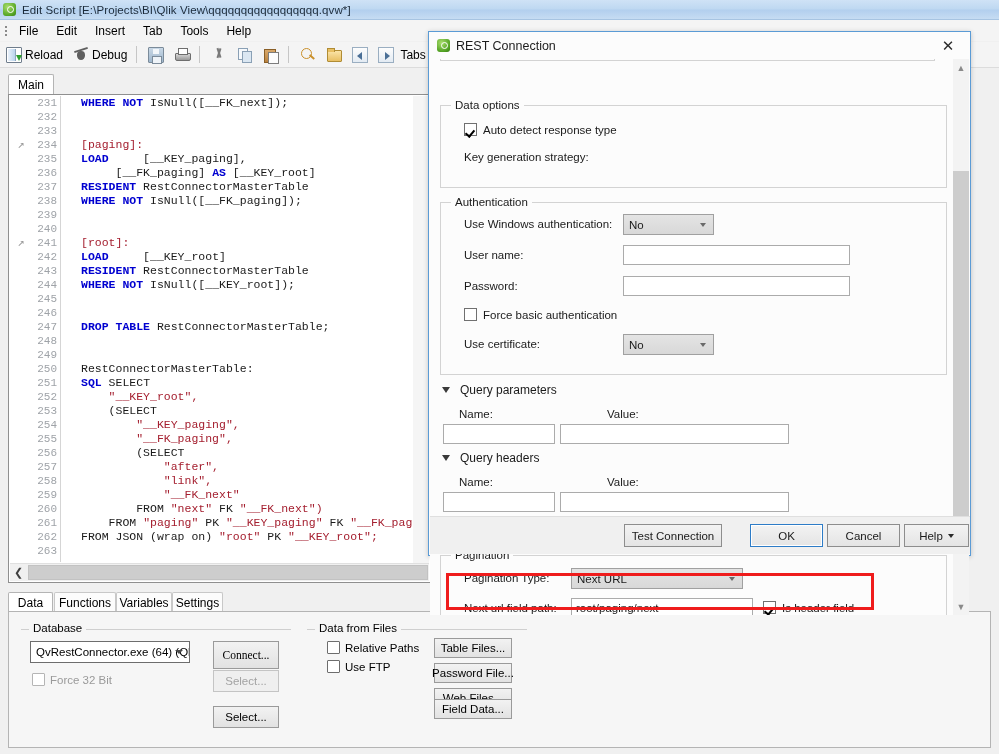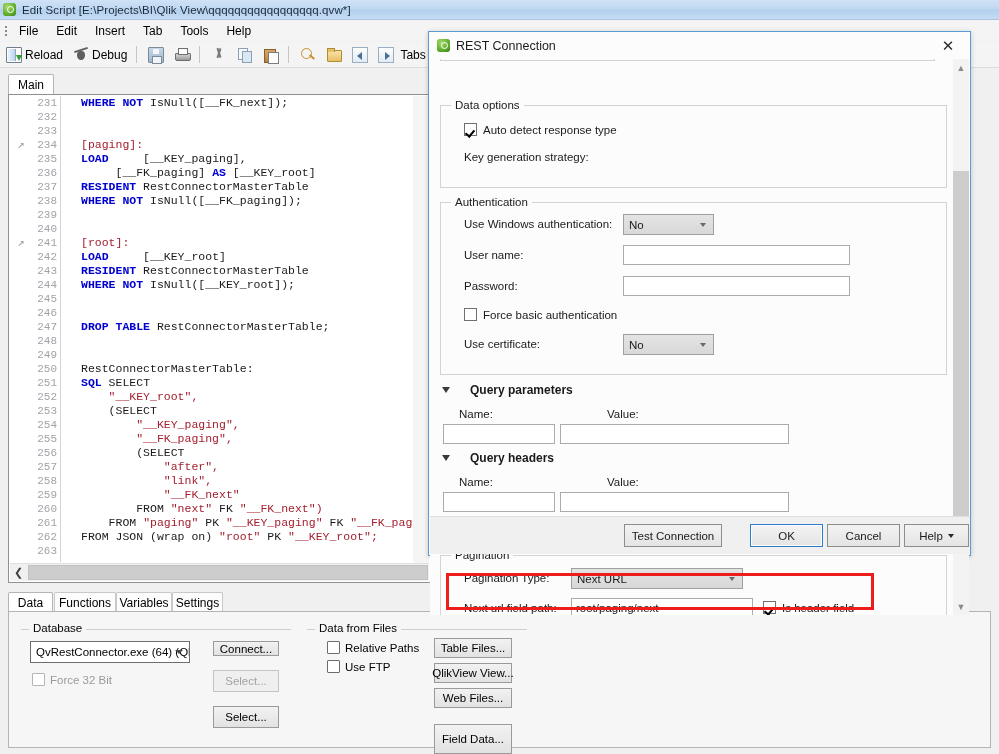--- a/index.html
+++ b/index.html
@@ -392,22 +392,22 @@
     width: 13px; height: 13px; background: #fff; border: 1px solid #707070;
     flex: 0 0 13px; position: relative;
   }
   .dcb.checked::after {
     content: ""; position: absolute; left: 2px; top: 4px;
     width: 4px; height: 7px;
     border-right: 2px solid #000; border-bottom: 2px solid #000;
     transform: rotate(40deg);
   }
   .d-section-head {
-    position: absolute; font-size: 12px; font-weight: bold; color: #1a1a1a;
-    display: flex; align-items: center; gap: 20px;
+    position: absolute; font-size: 12px; font-weight: normal; color: #1a1a1a;
+    display: flex; align-items: center; gap: 10px;
   }
   .tri {
     width: 0; height: 0; border-left: 4.5px solid transparent; border-right: 4.5px solid transparent;
     border-top: 6px solid #3a3a3a; display: inline-block;
   }
   .d-btn {
     position: absolute; height: 23px;
     background: linear-gradient(to bottom,#f3f3f3,#e4e4e4);
     border: 1px solid #8d8d8d; font-size: 11.5px; color: #1a1a1a;
     display: flex; align-items: center; justify-content: center; gap: 5px;
@@ -523,40 +523,40 @@
         <div class="gb-frame"></div>
         <div class="gb-legend">Database</div>
         <div class="w-select" style="left:9px; top:12px; width:160px;">
           <span>QvRestConnector.exe  (64) (Qlik</span>
           <span class="caret"></span>
         </div>
         <div class="w-check" style="left:11px; top:44px;">
           <span class="cb dim"></span>
           <span class="lbl-dim">Force 32 Bit</span>
         </div>
-        <div class="w-btn" style="left:192px; top:12px; width:66px; height:15px;">Connect...</div>
+        <div class="w-btn" style="left:192px; top:12px; width:66px; height:28px;font-family:Liberation Serif, serif;">Connect...</div>
         <div class="w-btn disabled" style="left:192px; top:41px; width:66px; height:22px;">Select...</div>
         <div class="w-btn" style="left:192px; top:77px; width:66px; height:22px;">Select...</div>
       </div>
 
       <div class="groupbox" style="left:298px; top:17px; width:220px; height:105px;">
         <div class="gb-frame"></div>
         <div class="gb-legend">Data from Files</div>
         <div class="w-check" style="left:20px; top:12px;">
           <span class="cb"></span>
           <span>Relative Paths</span>
         </div>
         <div class="w-check" style="left:20px; top:31px;">
           <span class="cb"></span>
           <span>Use FTP</span>
         </div>
         <div class="w-btn" style="left:127px; top:9px; width:78px; height:20px;">Table Files...</div>
-        <div class="w-btn" style="left:127px; top:34px; width:78px; height:20px;">QlikView View...</div>
+        <div class="w-btn" style="left:127px; top:34px; width:78px; height:20px;">Password File...</div>
         <div class="w-btn" style="left:127px; top:59px; width:78px; height:20px;">Web Files...</div>
-        <div class="w-btn" style="left:127px; top:95px; width:78px; height:30px;">Field Data...</div>
+        <div class="w-btn" style="left:127px; top:70px; width:78px; height:20px;">Field Data...</div>
       </div>
 
     </div>
   </div>
 
   <div class="dialog">
 
     <div class="dlg-title">
       <div class="dlg-icon"></div>
       <div class="dlg-title-text">REST Connection</div>

